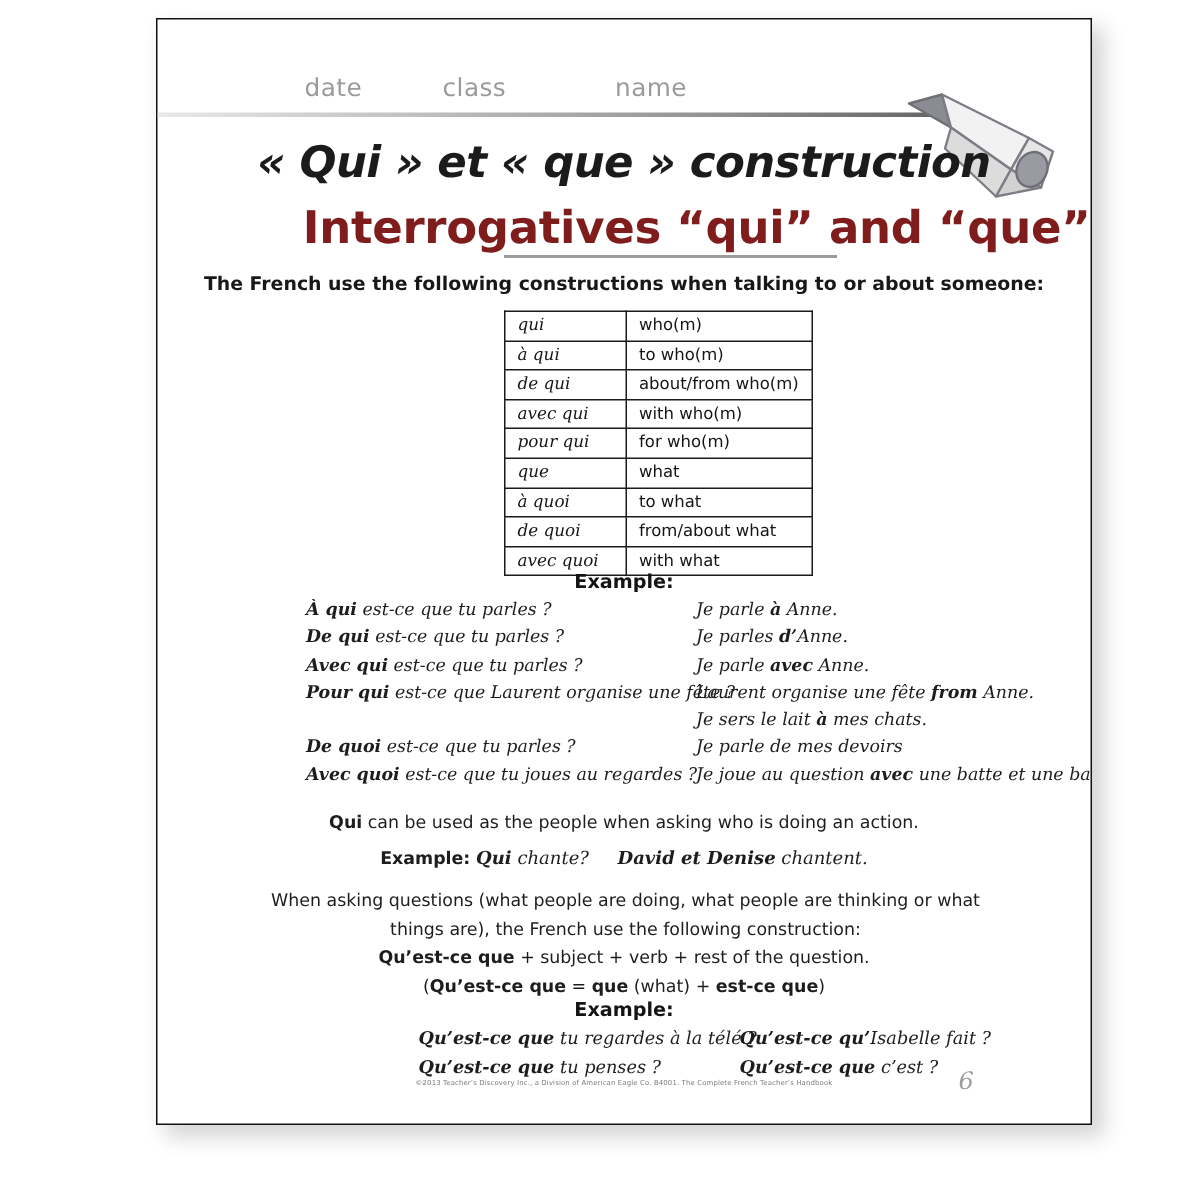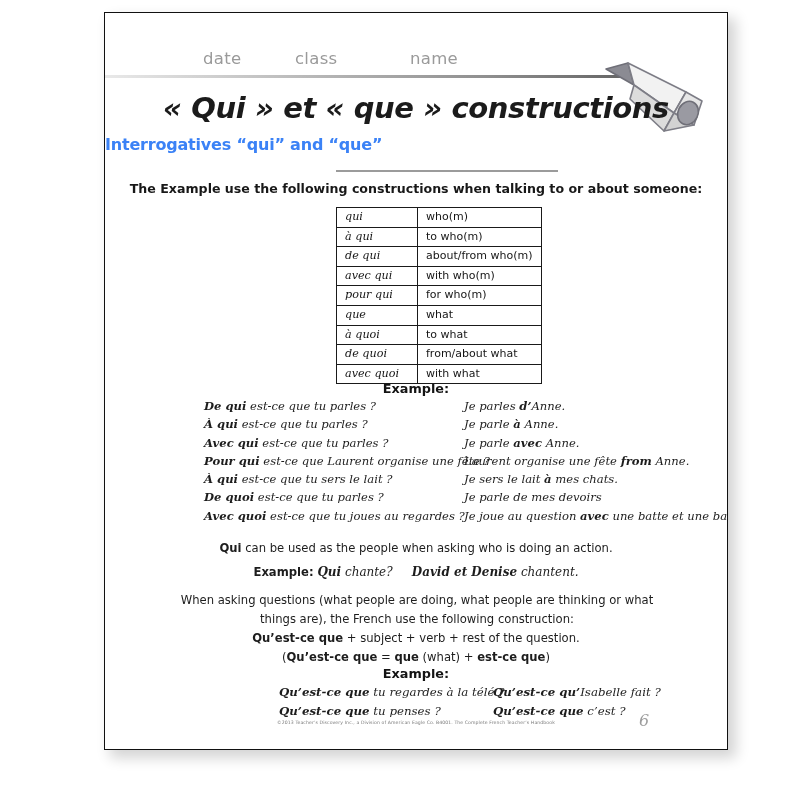--- a/index.html
+++ b/index.html
@@ -96,25 +96,25 @@
     font-weight: bold;
     font-style: italic;
     color: #1b1b1b;
     letter-spacing: -0.4px;
   }
   .title-en {
     position: absolute;
     top: 122px;
     left: 0;
     width: 100%;
-    text-align: left;
-    font-family: "DejaVu Sans", sans-serif;
-    font-size: 16px;
-    font-weight: bold;
-    color: #3b82f6;
+    text-align: right;
+    font-family: "DejaVu Sans", sans-serif;
+    font-size: 30px;
+    font-weight: bold;
+    color: #7f1d1d;
     letter-spacing: -0.2px;
   }
   .title-rule {
     position: absolute;
     top: 157px;
     left: 231px;
     width: 222px;
     height: 2px;
     background: #9b9b9b;
   }
@@ -304,25 +304,25 @@
 
         <path d="M32 38 L72 66 L62 84 L28 52 Z" fill="#dcdcdc"></path>
 
         <path d="M84 45 L100 54 L92 78 L72 66 Z" fill="#e6e6e6"></path>
         <path d="M62 84 L92 78 L72 66 Z" fill="#d2d2d2"></path>
 
         <ellipse cx="86" cy="66" rx="10" ry="12" transform="rotate(26 86 66)" fill="#9a9aa2" stroke="#6f6f78"></ellipse>
       </g>
     </svg>
 
-    <div class="title-fr">« Qui » et « que » constructions</div>
+    <div class="title-fr">« Qui » et « que » construction</div>
     <div class="title-en">Interrogatives “qui” and “que”</div>
     <div class="title-rule"></div>
 
-    <div class="intro">The Example use the following constructions when talking to or about someone:</div>
+    <div class="intro">The French use the following constructions when talking to or about someone:</div>
 
     <table class="tbl">
       <tbody id="tbl-body">
           <tr>
             <td class="fr">qui</td>
             <td class="en">who(m)</td>
           </tr>
           <tr>
             <td class="fr">à qui</td>
             <td class="en">to who(m)</td>
@@ -355,37 +355,36 @@
             <td class="fr">avec quoi</td>
             <td class="en">with what</td>
           </tr>
         </tbody>
     </table>
 
     <div class="ex-head ex-head-1">Example:</div>
 
     <div class="exrows" id="exrows">
         <div class="exrow">
+          <span class="q"><b class="hl">À qui</b><span> est-ce que tu parles ?</span></span>
+          <span class="a"><span>Je parle </span><b class="hl">à</b><span> Anne.</span></span>
+        </div>
+        <div class="exrow">
           <span class="q"><b class="hl">De qui</b><span> est-ce que tu parles ?</span></span>
           <span class="a"><span>Je parles </span><b class="hl">d’</b><span>Anne.</span></span>
         </div>
         <div class="exrow">
-          <span class="q"><b class="hl">À qui</b><span> est-ce que tu parles ?</span></span>
-          <span class="a"><span>Je parle </span><b class="hl">à</b><span> Anne.</span></span>
-        </div>
-        <div class="exrow">
           <span class="q"><b class="hl">Avec qui</b><span> est-ce que tu parles ?</span></span>
           <span class="a"><span>Je parle </span><b class="hl">avec</b><span> Anne.</span></span>
         </div>
         <div class="exrow">
           <span class="q"><b class="hl">Pour qui</b><span> est-ce que Laurent organise une fête ?</span></span>
           <span class="a"><span>Laurent organise une fête </span><b class="hl">from</b><span> Anne.</span></span>
         </div>
         <div class="exrow">
-          <span class="q"><b class="hl">À qui</b><span> est-ce que tu sers le lait ?</span></span>
           <span class="a"><span>Je sers le lait </span><b class="hl">à</b><span> mes chats.</span></span>
         </div>
         <div class="exrow">
           <span class="q"><b class="hl">De quoi</b><span> est-ce que tu parles ?</span></span>
           <span class="a"><span>Je parle de mes devoirs</span><b class="hl"></b><span></span></span>
         </div>
         <div class="exrow">
           <span class="q"><b class="hl">Avec quoi</b><span> est-ce que tu joues au regardes ?</span></span>
           <span class="a"><span>Je joue au question </span><b class="hl">avec</b><span> une batte et une balle.</span></span>
         </div>

